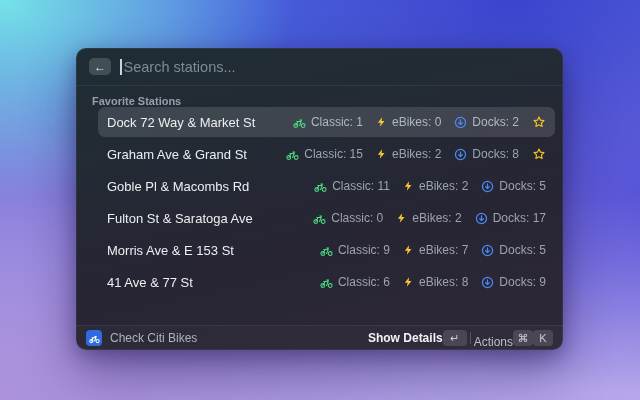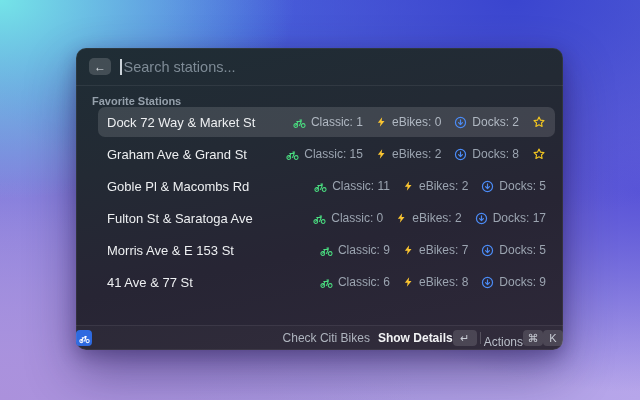--- a/index.html
+++ b/index.html
@@ -40,23 +40,23 @@
   .row{height:30px;border-radius:7px;display:flex;align-items:center;
     padding:0 9px;margin-bottom:2px;margin-left:14px;}
   .row.selected{background:rgba(255,255,255,.13);}
   .row-title{font-size:13px;font-weight:500;color:#edeff1;flex:1;
     white-space:nowrap;overflow:hidden;text-overflow:ellipsis;}
   .accessories{display:flex;align-items:center;gap:13px;}
   .acc{display:flex;align-items:center;gap:5px;font-size:12px;color:#9ba4b0;}
   .row.selected .acc{color:#b0b8c2;text-align:center;}
   .icon{display:flex;align-items:center;}
   .icon svg{display:block;}
-  .footer{flex:0 0 24px;display:flex;align-items:center;gap:8px;padding:0 0;
+  .footer{flex:0 0 24px;display:flex;align-items:center;gap:8px;padding:0 10px;
     border-top:1px solid rgba(255,255,255,.07);background:rgba(255,255,255,.02);
-    border-radius:0 0 10px 10px;text-align:right;}
+    border-radius:0 0 10px 10px;}
   .app-icon{width:16px;height:16px;border-radius:4px;background:#2e6ae0;
     display:flex;align-items:center;justify-content:center;flex:0 0 16px;}
   .app-label{font-size:12px;color:#aeb4be;flex:1;}
   .footer-right{display:flex;align-items:center;}
   .action-label{font-size:12px;color:#f2f3f5;font-weight:700;}
   .action-label.secondary{color:#b9bfc9;font-weight:400;margin-top:8px;}
   .key{min-width:12px;height:16px;padding:0 4px;border-radius:4px;
     background:rgba(255,255,255,.13);color:#c8ccd4;font-size:11px;line-height:1;
     display:flex;align-items:center;justify-content:center;}
   .key.return{min-width:16px;}

